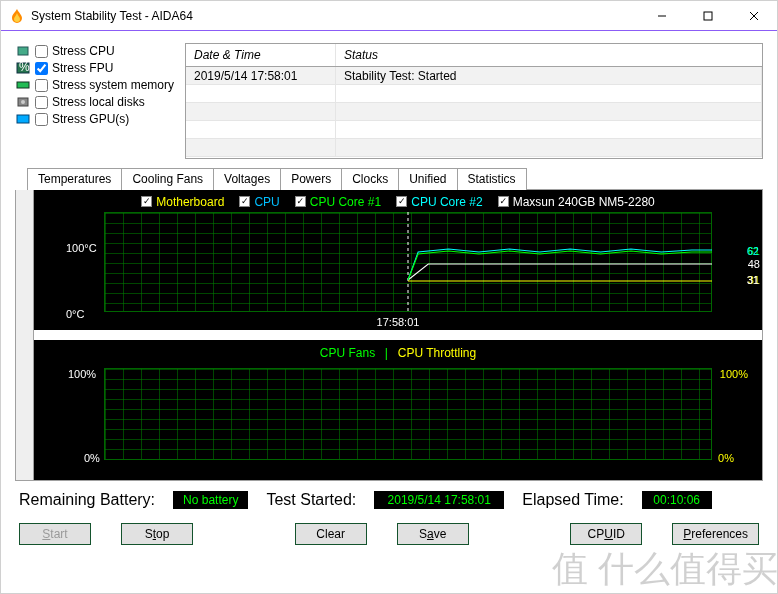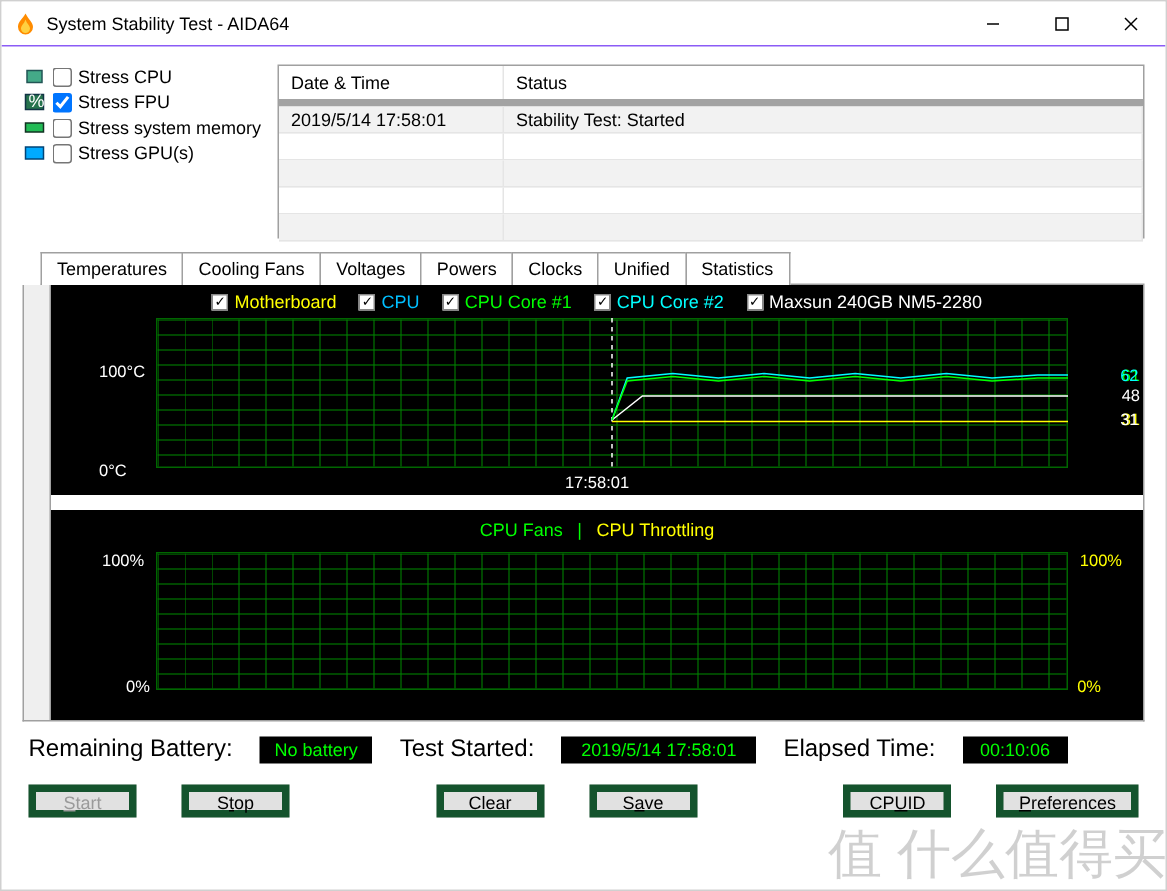--- a/index.html
+++ b/index.html
@@ -17,21 +17,21 @@
   
   .toprow { display: flex; gap: 10px; margin-bottom: 8px; }
   .stress-list { width: 160px; }
   .stress-row { display: flex; align-items: center; gap: 4px; height: 16px; margin-bottom: 1px; }
   .stress-row .glyph { width: 16px; height: 14px; display: flex; align-items: center; justify-content: center; }
   .stress-row .glyph svg { width: 14px; height: 12px; }
   .stress-row input[type=checkbox] { width: 13px; height: 13px; }
   .stress-row label { font-size: 12px; }
 
   .eventlog { flex: 1; border: 1px solid #a0a0a0; background: #fff; height: 116px; display: flex; flex-direction: column; }
-  .eventlog .hdr { display: flex; background: #fff; border-bottom: 5px solid #a3a3a3; }
+  .eventlog .hdr { display: flex; background: #fff; border-bottom: 1px solid #a3a3a3; font-style: italic; }
   .eventlog .hdr .col { padding: 4px 8px; font-weight: 400; color: #000; }
   .eventlog .col-dt { width: 150px; border-right: 1px solid #e5e5e5; }
   .eventlog .row { display: flex; height: 18px; }
   .eventlog .row.alt { background: #f2f2f2; }
   .eventlog .row .cell { padding: 2px 8px; border-right: 1px solid #e5e5e5; }
   .eventlog .body .row { border-bottom: 1px solid #e5e5e5; }
 
   
   .tabs { display: flex; border-bottom: 1px solid #a0a0a0; margin-left: 12px; }
   .tab { padding: 3px 10px 4px 10px; border: 1px solid #a0a0a0; border-bottom: none; margin-right: -1px; background: #fff; position: relative; top: 1px; font-size: 12px; }
@@ -73,21 +73,21 @@
   .chart2 .legend2 .u { color: #00ff00; } .chart2 .legend2 .sep { color: #00ff00; } .chart2 .legend2 .t { color: #ffff00; }
 
   
   .status { display: flex; align-items: center; gap: 18px; margin: 10px 4px 0 4px; }
   .status .lbl { font-size: 16px; color: #000; }
   .status .val { display: inline-block; background: #000; color: #00ff00; padding: 2px 10px; font-size: 12px; min-width: 70px; text-align: center; }
 
   
   .btnbar { display: flex; align-items: center; gap: 30px; margin: 14px 4px 0 4px; }
   .btnbar .spacer { flex: 1; }
-  button.win { min-width: 72px; height: 22px; background: #e1e1e1; border: 5px solid #14532d; font-size: 12px; padding: 0 10px; }
+  button.win { min-width: 72px; height: 22px; background: #e1e1e1; border: 1px solid #14532d; font-size: 12px; padding: 0 10px; }
   button.win:disabled { color: #9a9a9a; }
   button.win .u { text-decoration: underline; }
 
   
   .watermark { position: absolute; right: 0; bottom: 0; opacity: .18; pointer-events: none; font-size: 36px; color: #000; }
 </style>
 </head>
 <body>
 
 <div class="titlebar">
@@ -144,20 +144,30 @@
             <svg>
               <rect x="1" y="3" width="12" height="6" fill="#2b5" stroke="#132"></rect>
             </svg>
           </span>
         <input type="checkbox" style="">
         <label>Stress system memory</label>
       </div>
       <div class="stress-row">
         <span class="glyph">
             <svg>
+              <rect x="2" y="2" width="10" height="8" fill="#888" stroke="#444"></rect>
+              <circle cx="7" cy="6" r="2" fill="#ccc"></circle>
+            </svg>
+          </span>
+        <input type="checkbox" style="">
+        <label>Stress local disks</label>
+      </div>
+      <div class="stress-row">
+        <span class="glyph">
+            <svg>
               <rect x="1" y="2" width="12" height="8" fill="#0af" stroke="#047"></rect>
             </svg>
           </span>
         <input type="checkbox" style="">
         <label>Stress GPU(s)</label>
       </div>
     </div>
 
     <div class="eventlog">
       <div class="hdr">

